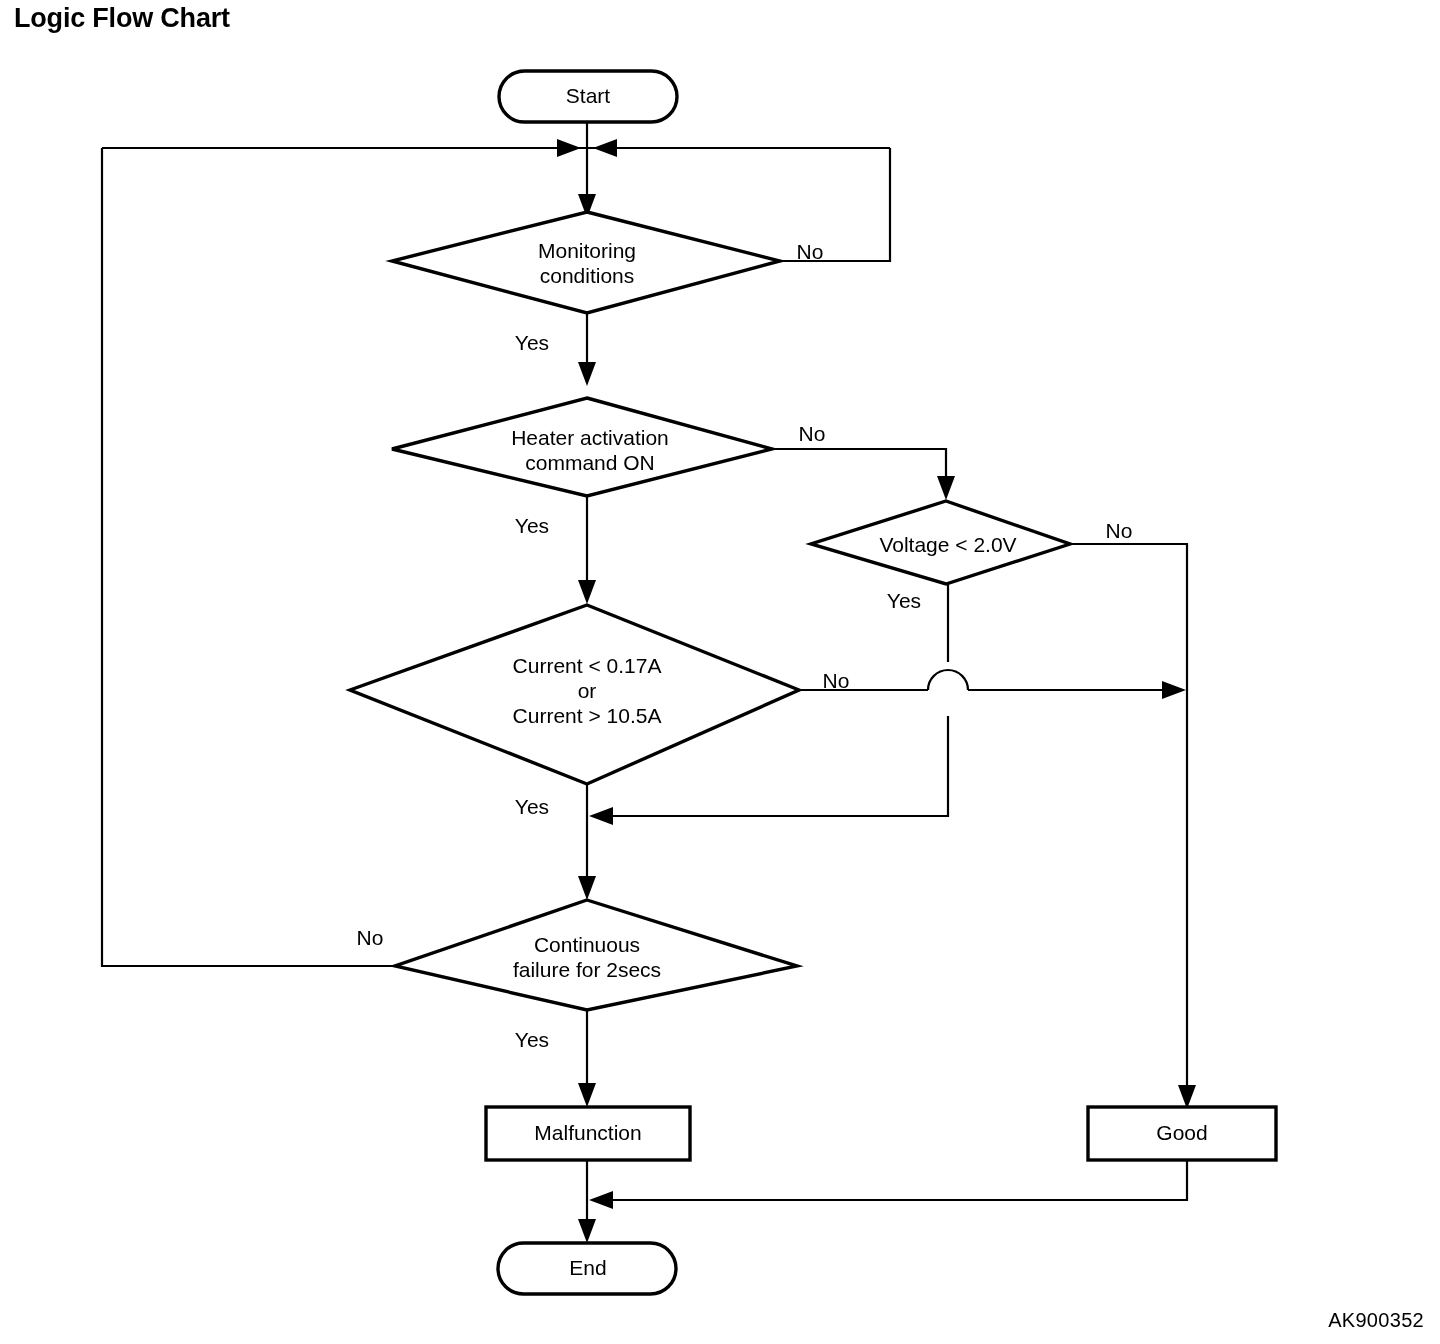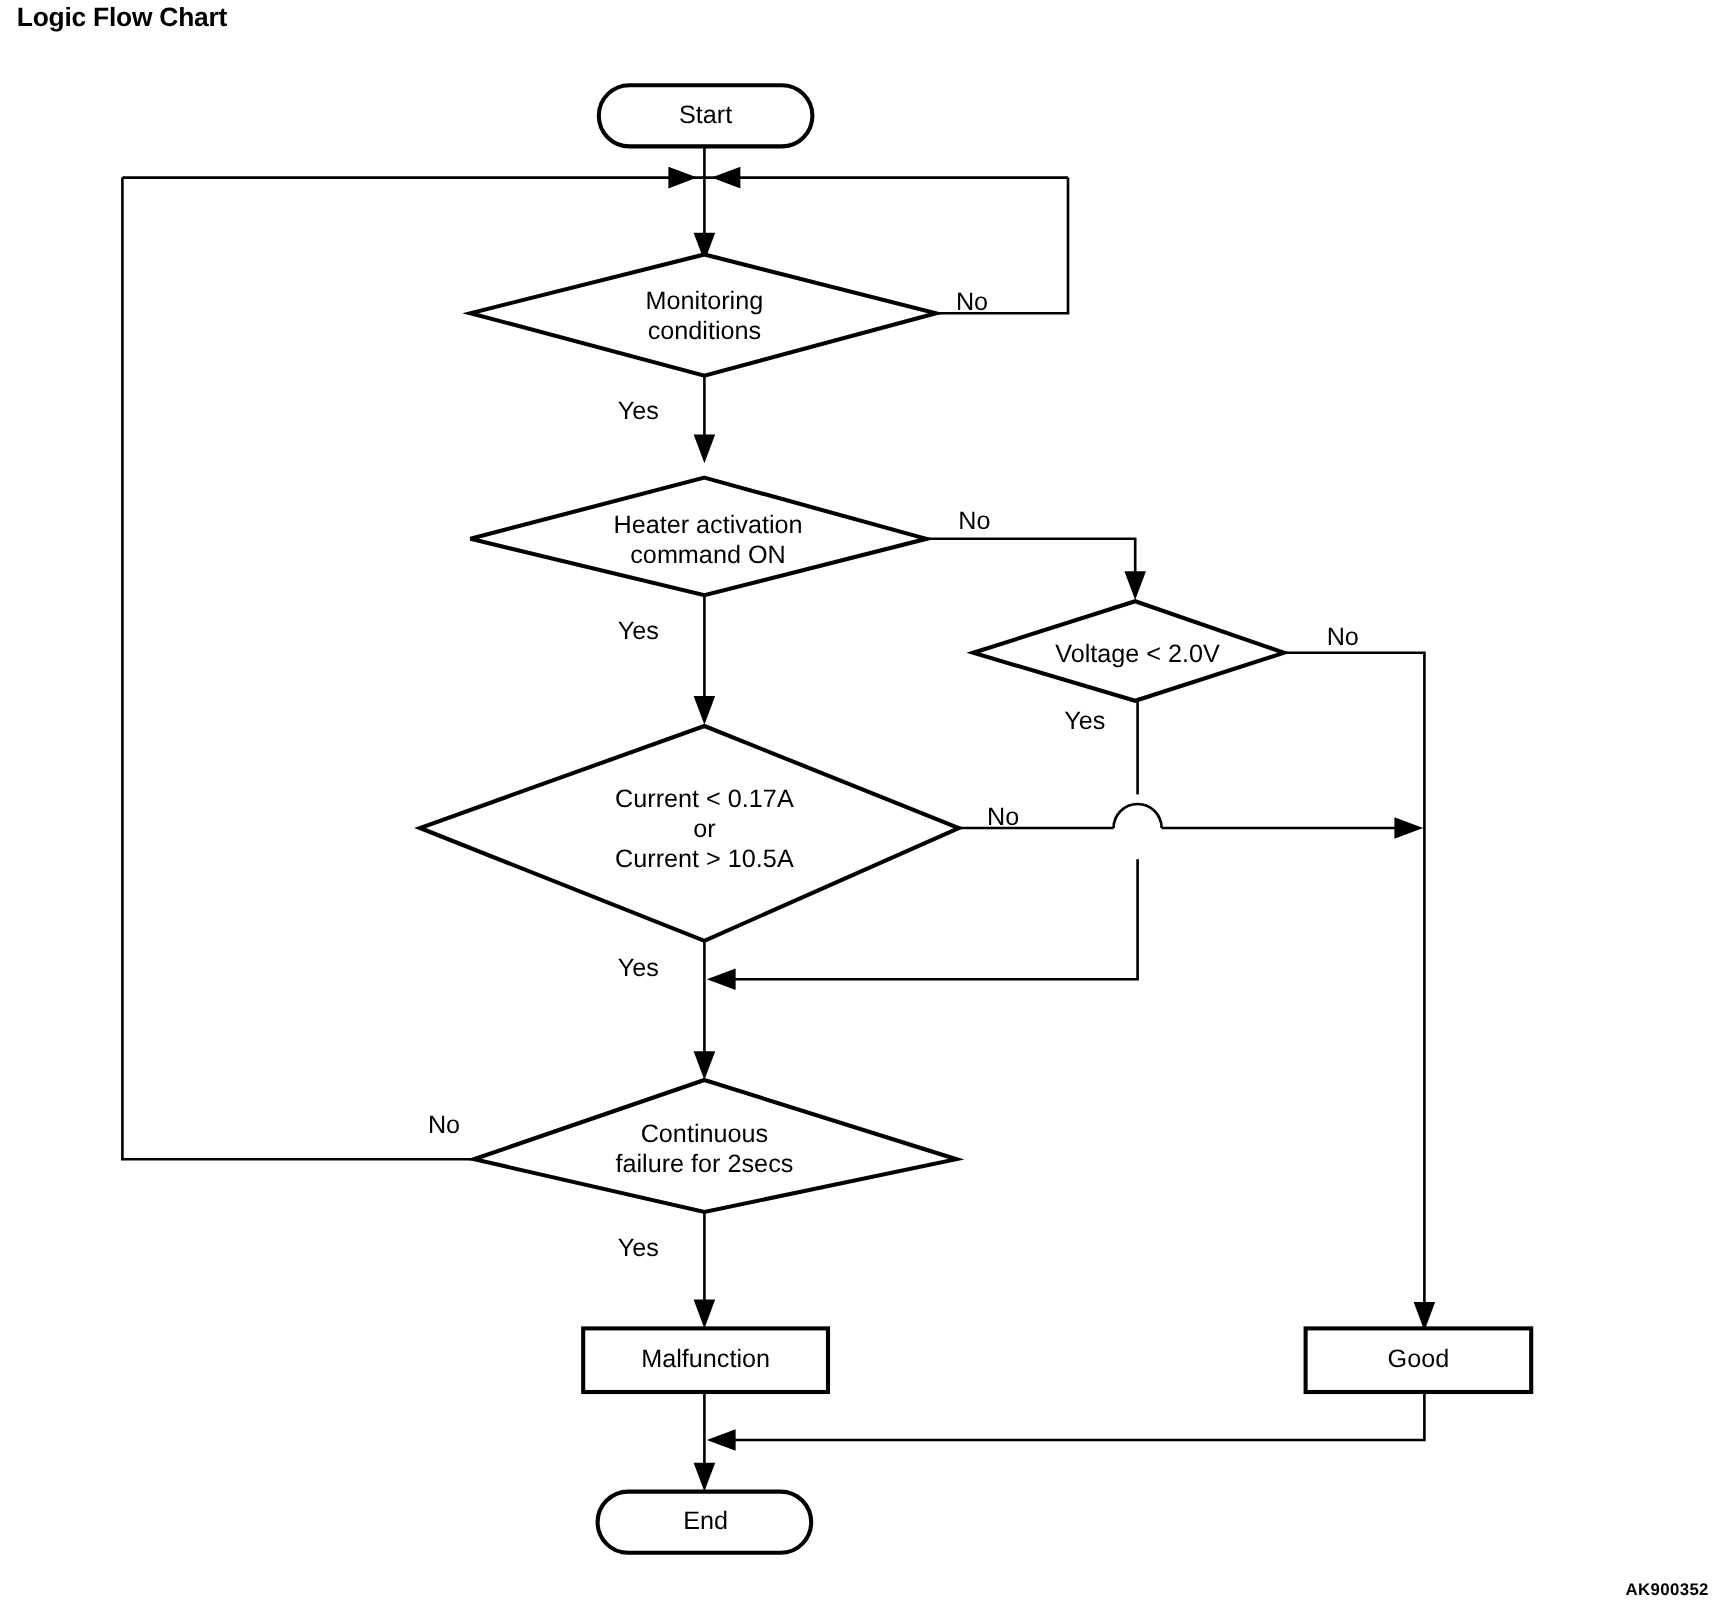--- a/index.html
+++ b/index.html
@@ -12,32 +12,32 @@
     height: 1344px;
     position: relative;
     font-family: "Liberation Sans", sans-serif;
     color: #000000;
     overflow: hidden;
   }
   #page-title {
     position: absolute;
     left: 14px;
     top: 2px;
-    font-size: 22px;
+    font-size: 27px;
     font-weight: bold;
     letter-spacing: -0.2px;
     line-height: 1.2;
     white-space: nowrap;
   }
   #ref-code {
     position: absolute;
     right: 16px;
     bottom: 12px;
-    font-size: 14px;
-    font-weight: bold;
+    font-size: 20px;
+    font-weight: normal;
     letter-spacing: 0.3px;
     white-space: nowrap;
   }
   #flow-svg {
     position: absolute;
     left: 0;
     top: 0;
   }
   .shape-outline {
     fill: #ffffff;

